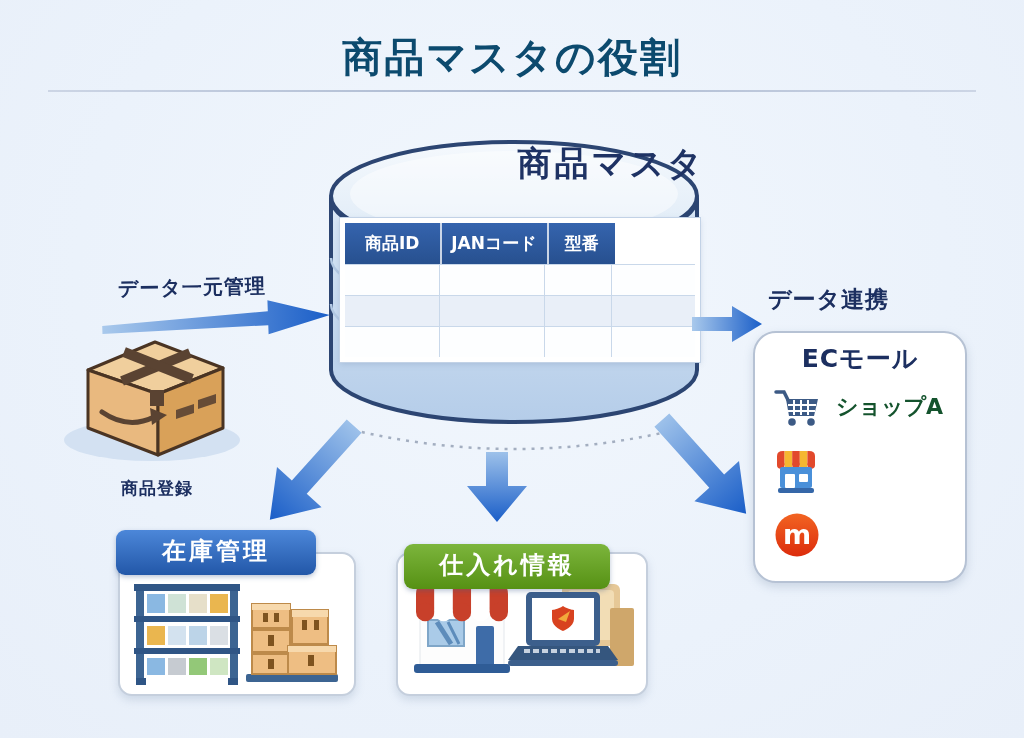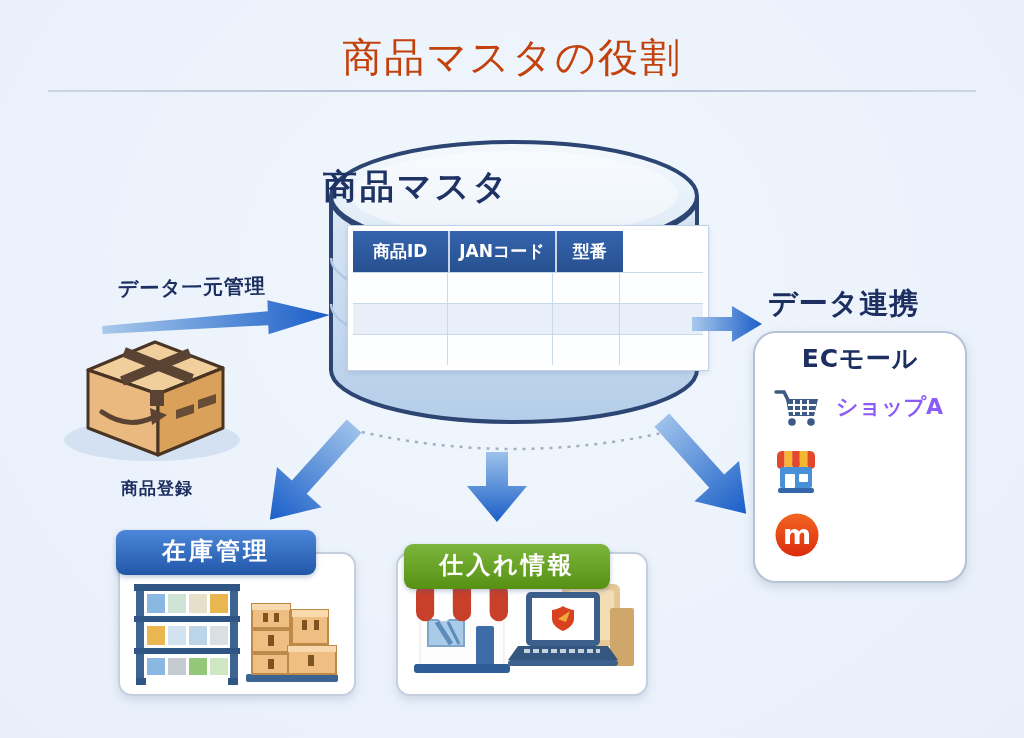--- a/index.html
+++ b/index.html
@@ -5,52 +5,52 @@
   html,body{margin:0;padding:0;}
   body{
     width:1024px;height:738px;overflow:hidden;position:relative;
     background:radial-gradient(ellipse at 50% 38%, #f2f7fd 0%, #ebf2fb 60%, #e8eff9 100%);
     font-family:"DejaVu Sans","Liberation Sans",sans-serif;
     -webkit-font-smoothing:antialiased;
   }
   .abs{position:absolute;}
   .title{
     left:0;top:30px;width:1024px;text-align:center;margin:0;
-    font-size:40px;font-weight:400;color:#c2410c;letter-spacing:2px;
+    font-size:40px;font-weight:700;color:#0c4a6e;letter-spacing:2px;
   }
   .divider{left:48px;top:90px;width:928px;height:2px;
     background:linear-gradient(to right,#ccd5e5,#aab8d0,#ccd5e5);}
-  .db-label{left:323px;top:164px;width:382px;text-align:left;
+  .db-label{left:323px;top:141px;width:382px;text-align:right;
     font-size:34px;font-weight:800;color:#1e3264;letter-spacing:3px;}
   
-  .ptable{left:340px;top:226px;width:350px;border:5px solid #ffffff;
-    box-shadow:0 0 0 1px #c2d2e6, 0 2px 6px rgba(90,120,160,.25);background:#fff;margin-left:8px;}
+  .ptable{left:340px;top:218px;width:350px;border:5px solid #ffffff;
+    box-shadow:0 0 0 1px #c2d2e6, 0 2px 6px rgba(90,120,160,.25);background:#fff;}
   .prow{display:flex;}
   .phead .pcell{
     background:linear-gradient(#3564ae,#27508f);color:#fff;font-weight:bold;
     font-size:17px;text-align:center;padding:9px 0;border-right:2px solid rgba(255,255,255,.75);
   }
   .phead .pcell:last-child{border-right:none;}
   .pbody .pcell{height:30px;border-right:1.5px solid #c9d8ea;border-top:1.5px solid #c9d8ea;}
   .pbody .pcell:last-child{border-right:none;}
   .r2 .pcell{background:#e9eff8;}
   .r1 .pcell,.r3 .pcell{background:#fdfeff;}
   .c1{width:27%;} .c2{width:30%;} .c3{width:19%;} .c4{width:24%;}
   
   .flow-label{font-weight:800;color:#1c2f60;letter-spacing:1px;white-space:nowrap;}
   .lbl-central{left:118px;top:274px;font-size:20px;transform:rotate(-1deg);}
-  .lbl-linkage{left:768px;top:284px;font-size:29px;}
+  .lbl-linkage{left:768px;top:284px;font-size:23px;}
   .lbl-register{left:121px;top:477px;font-size:17px;}
   
   .ec-card{left:753px;top:331px;width:210px;height:248px;background:#fff;
     border:2px solid #b6c2d4;border-radius:23px;
     box-shadow:0 4px 10px rgba(120,140,170,.28);}
   .ec-title{text-align:center;margin-top:9px;font-size:25px;font-weight:800;color:#1c2f60;letter-spacing:1px;}
   .shop-row{display:flex;align-items:center;height:64px;padding-left:18px;gap:15px;}
-  .shop-label{font-size:22px;font-weight:600;color:#8b5cf6;}
+  .shop-label{font-size:22px;font-weight:600;color:#14532d;}
   
   .bcard{background:#fff;border:2px solid #c5cfdd;border-radius:14px;
     box-shadow:0 4px 9px rgba(130,150,180,.28);}
   .card-inventory{left:118px;top:552px;width:234px;height:140px;}
   .card-purchase{left:396px;top:552px;width:248px;height:140px;}
   .pill{color:#fff;font-weight:800;font-size:24px;letter-spacing:3px;text-align:center;
     border-radius:9px;line-height:42px;height:45px;
     box-shadow:0 2px 5px rgba(60,90,140,.35);}
   .pill-blue{left:116px;top:530px;width:200px;background:linear-gradient(#4c87d9,#2257a8);}
   .pill-green{left:404px;top:527px;width:206px;background:linear-gradient(#7cb53c,#569114);margin-top:17px;}

